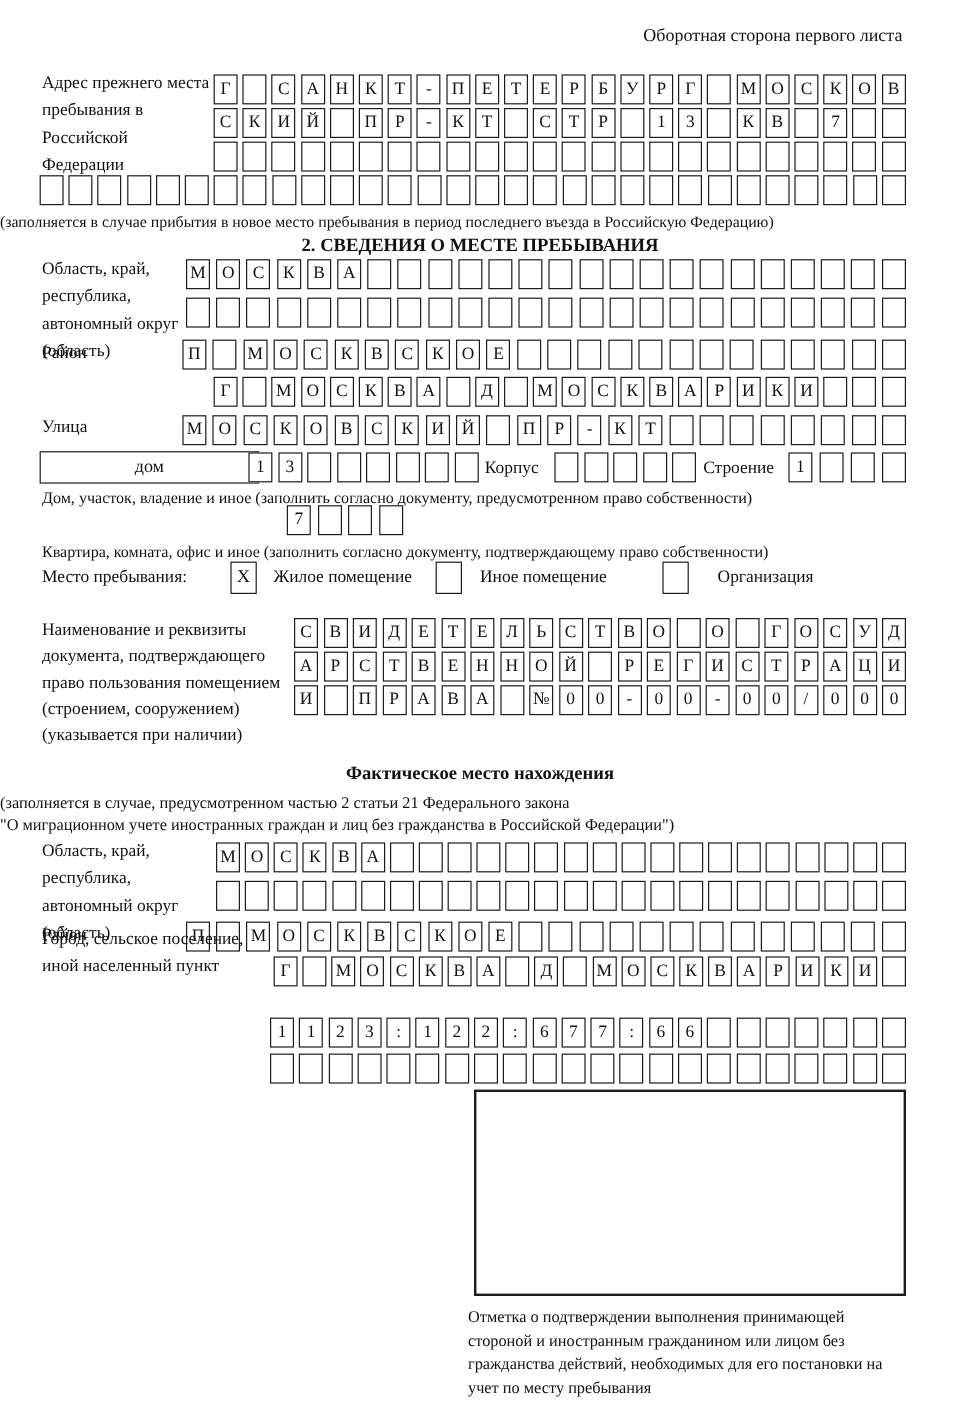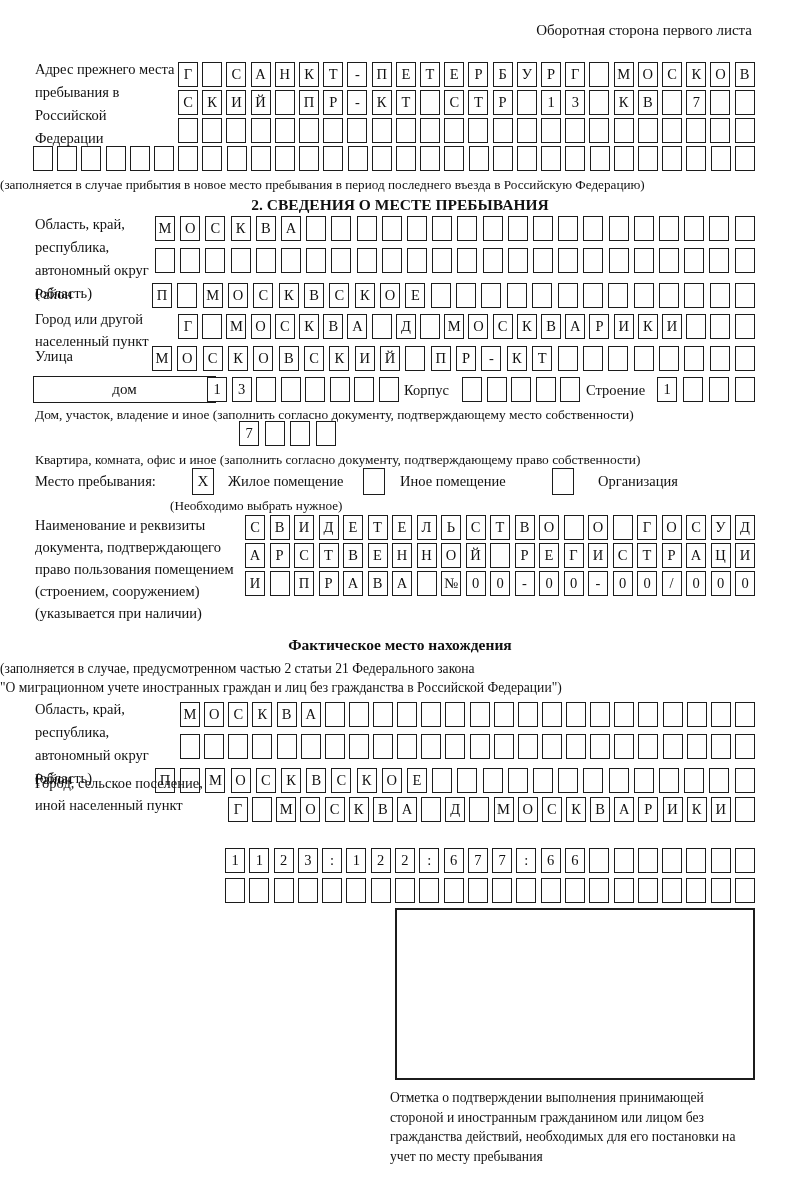--- a/index.html
+++ b/index.html
@@ -229,21 +229,20 @@
       <span class="cell"></span>
       <span class="cell"></span>
       <span class="cell"></span>
       <span class="cell"></span>
       <span class="cell"></span>
       <span class="cell"></span>
       <span class="cell"></span>
       <span class="cell"></span>
     </div>
 
-  <div class="lbl-tight" style="left:35px; top:308px; width:140px;">Город или другой населенный пункт</div>
   <div class="grid" style="left:178px; top:314px; width:577px;">
       <span class="cell">Г</span>
       <span class="cell"></span>
       <span class="cell">М</span>
       <span class="cell">О</span>
       <span class="cell">С</span>
       <span class="cell">К</span>
       <span class="cell">В</span>
       <span class="cell">А</span>
       <span class="cell"></span>
@@ -311,38 +310,37 @@
       <span class="cell"></span>
       <span class="cell"></span>
     </div>
   <div class="inline-lbl" style="left:586px; top:377px;">Строение</div>
   <div class="grid" style="left:657px; top:377px; width:98px;">
       <span class="cell">1</span>
       <span class="cell"></span>
       <span class="cell"></span>
       <span class="cell"></span>
     </div>
-  <div class="note-left" style="left:35px; top:406px;">Дом, участок, владение и иное (заполнить согласно документу, подтверждающему место собственности)</div>
+  <div class="note-left" style="left:35px; top:406px;">Дом, участок, владение и иное (заполнить согласно документу, предусмотренном право собственности)</div>
 
   <div class="grid" style="left:239px; top:421px; width:97px;">
       <span class="cell">7</span>
       <span class="cell"></span>
       <span class="cell"></span>
       <span class="cell"></span>
     </div>
   <div class="note-left" style="left:35px; top:451px;">Квартира, комната, офис и иное (заполнить согласно документу, подтверждающему право собственности)</div>
 
   <div class="inline-lbl" style="left:35px; top:468px;">Место пребывания:</div>
   <div class="chk" style="left:192px; top:468px;">X</div>
   <div class="inline-lbl" style="left:228px; top:468px;">Жилое помещение</div>
   <div class="chk" style="left:363px; top:468px;"></div>
   <div class="inline-lbl" style="left:400px; top:468px;">Иное помещение</div>
   <div class="chk" style="left:552px; top:468px;"></div>
   <div class="inline-lbl" style="left:598px; top:468px;">Организация</div>
-  <div class="note" style="left:170px; top:497px; width:320px;">(Необходимо выбрать нужное)</div>
 
   <div class="lbl-tight" style="left:35px; top:514px; width:205px;">Наименование и реквизиты документа, подтверждающего право пользования помещением (строением, сооружением) (указывается при наличии)</div>
   <div class="grid" style="left:245px; top:515px; width:510px;">
       <span class="cell">С</span>
       <span class="cell">В</span>
       <span class="cell">И</span>
       <span class="cell">Д</span>
       <span class="cell">Е</span>
       <span class="cell">Т</span>
       <span class="cell">Е</span>

